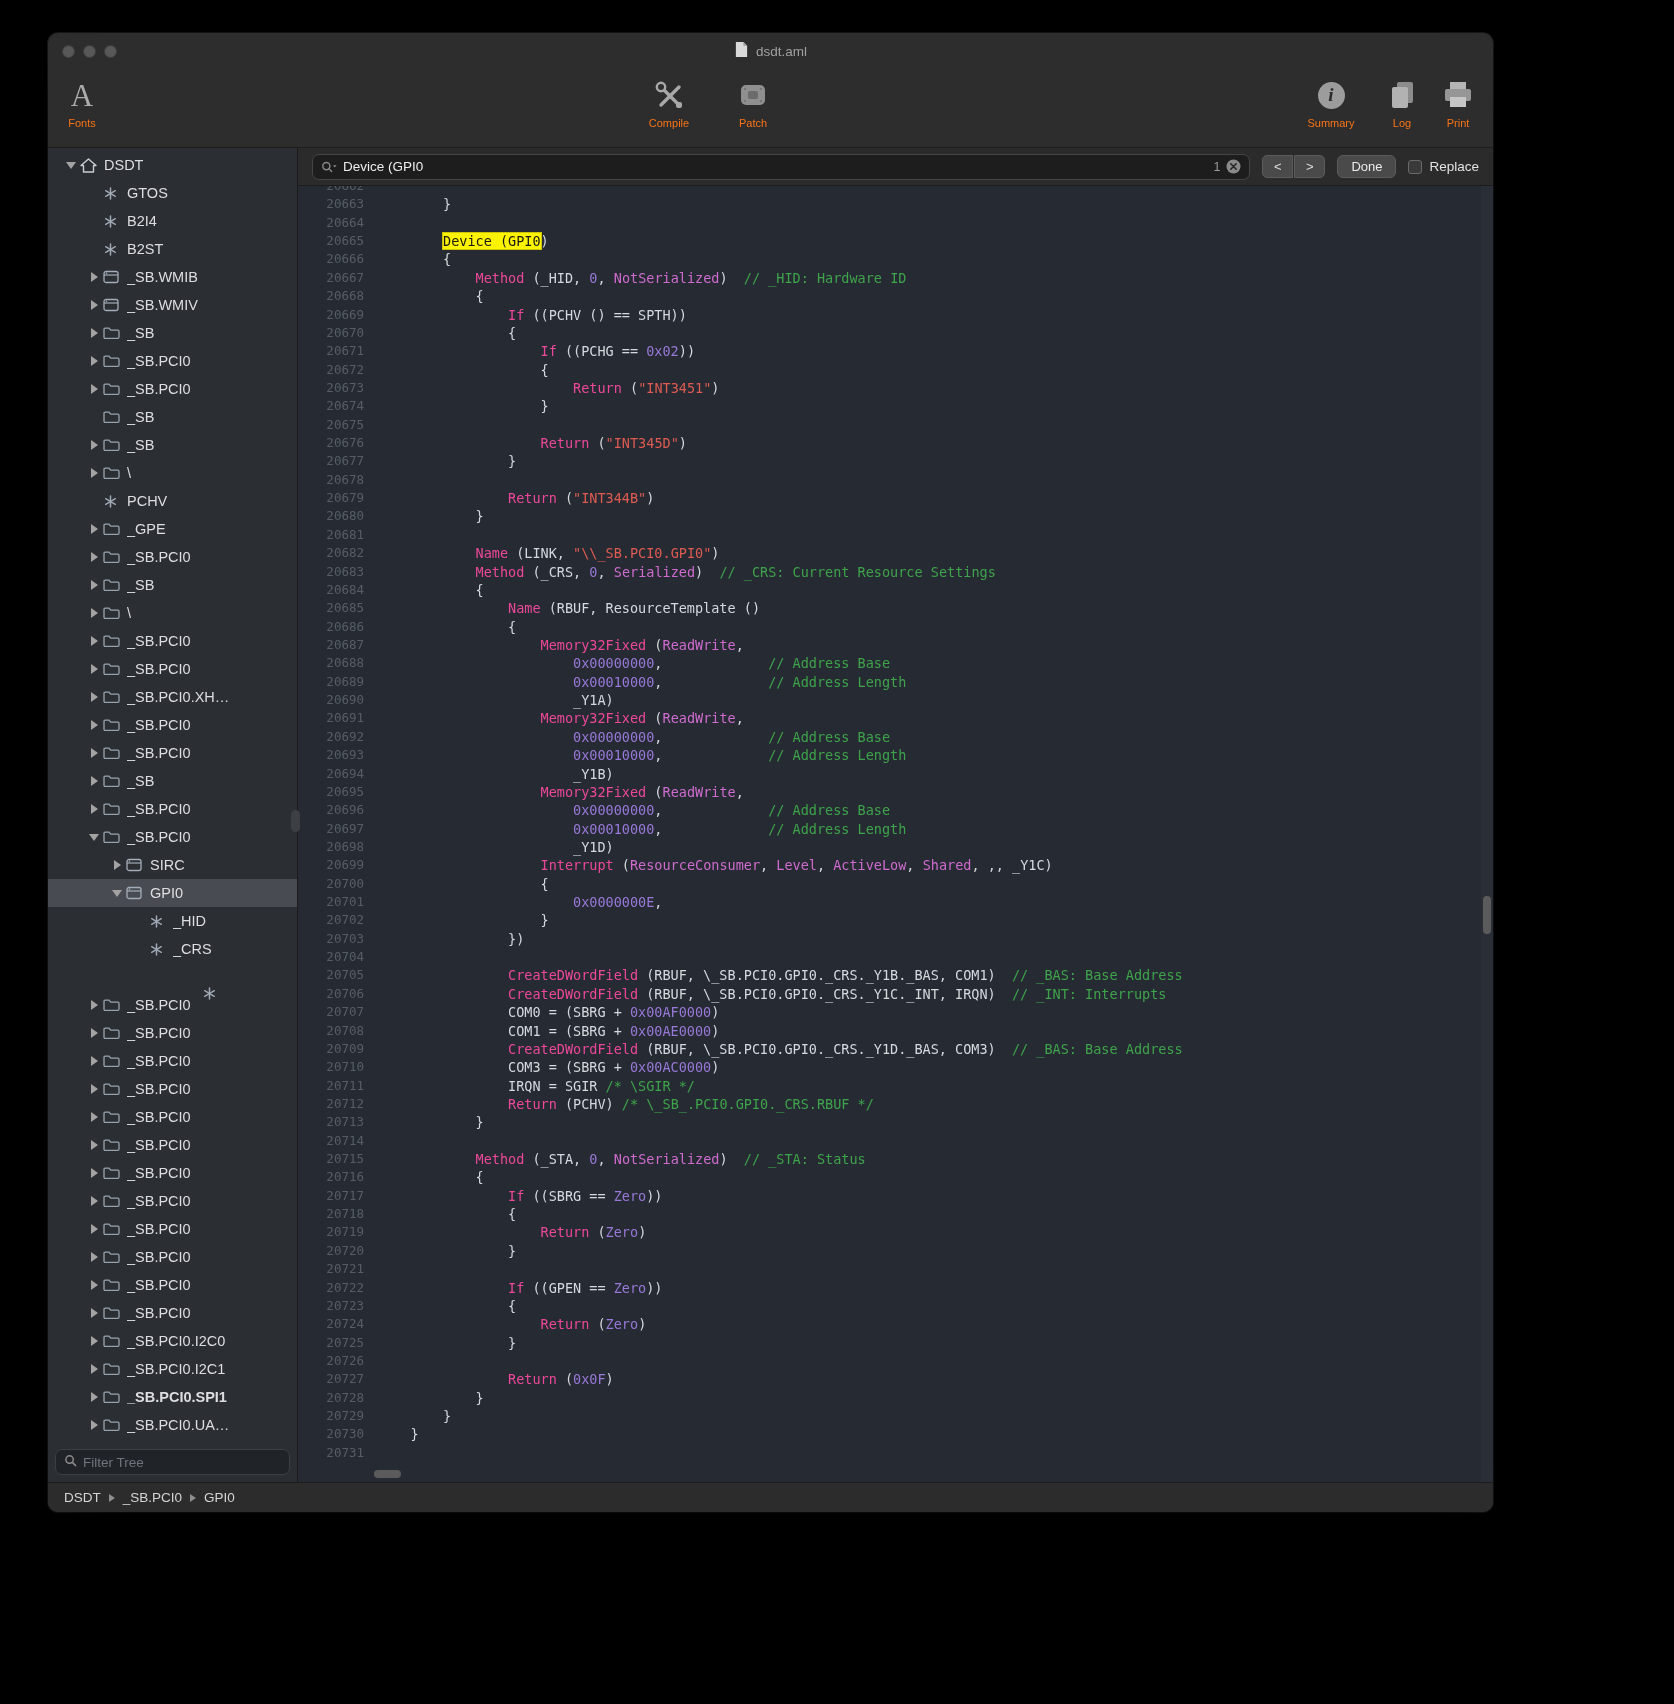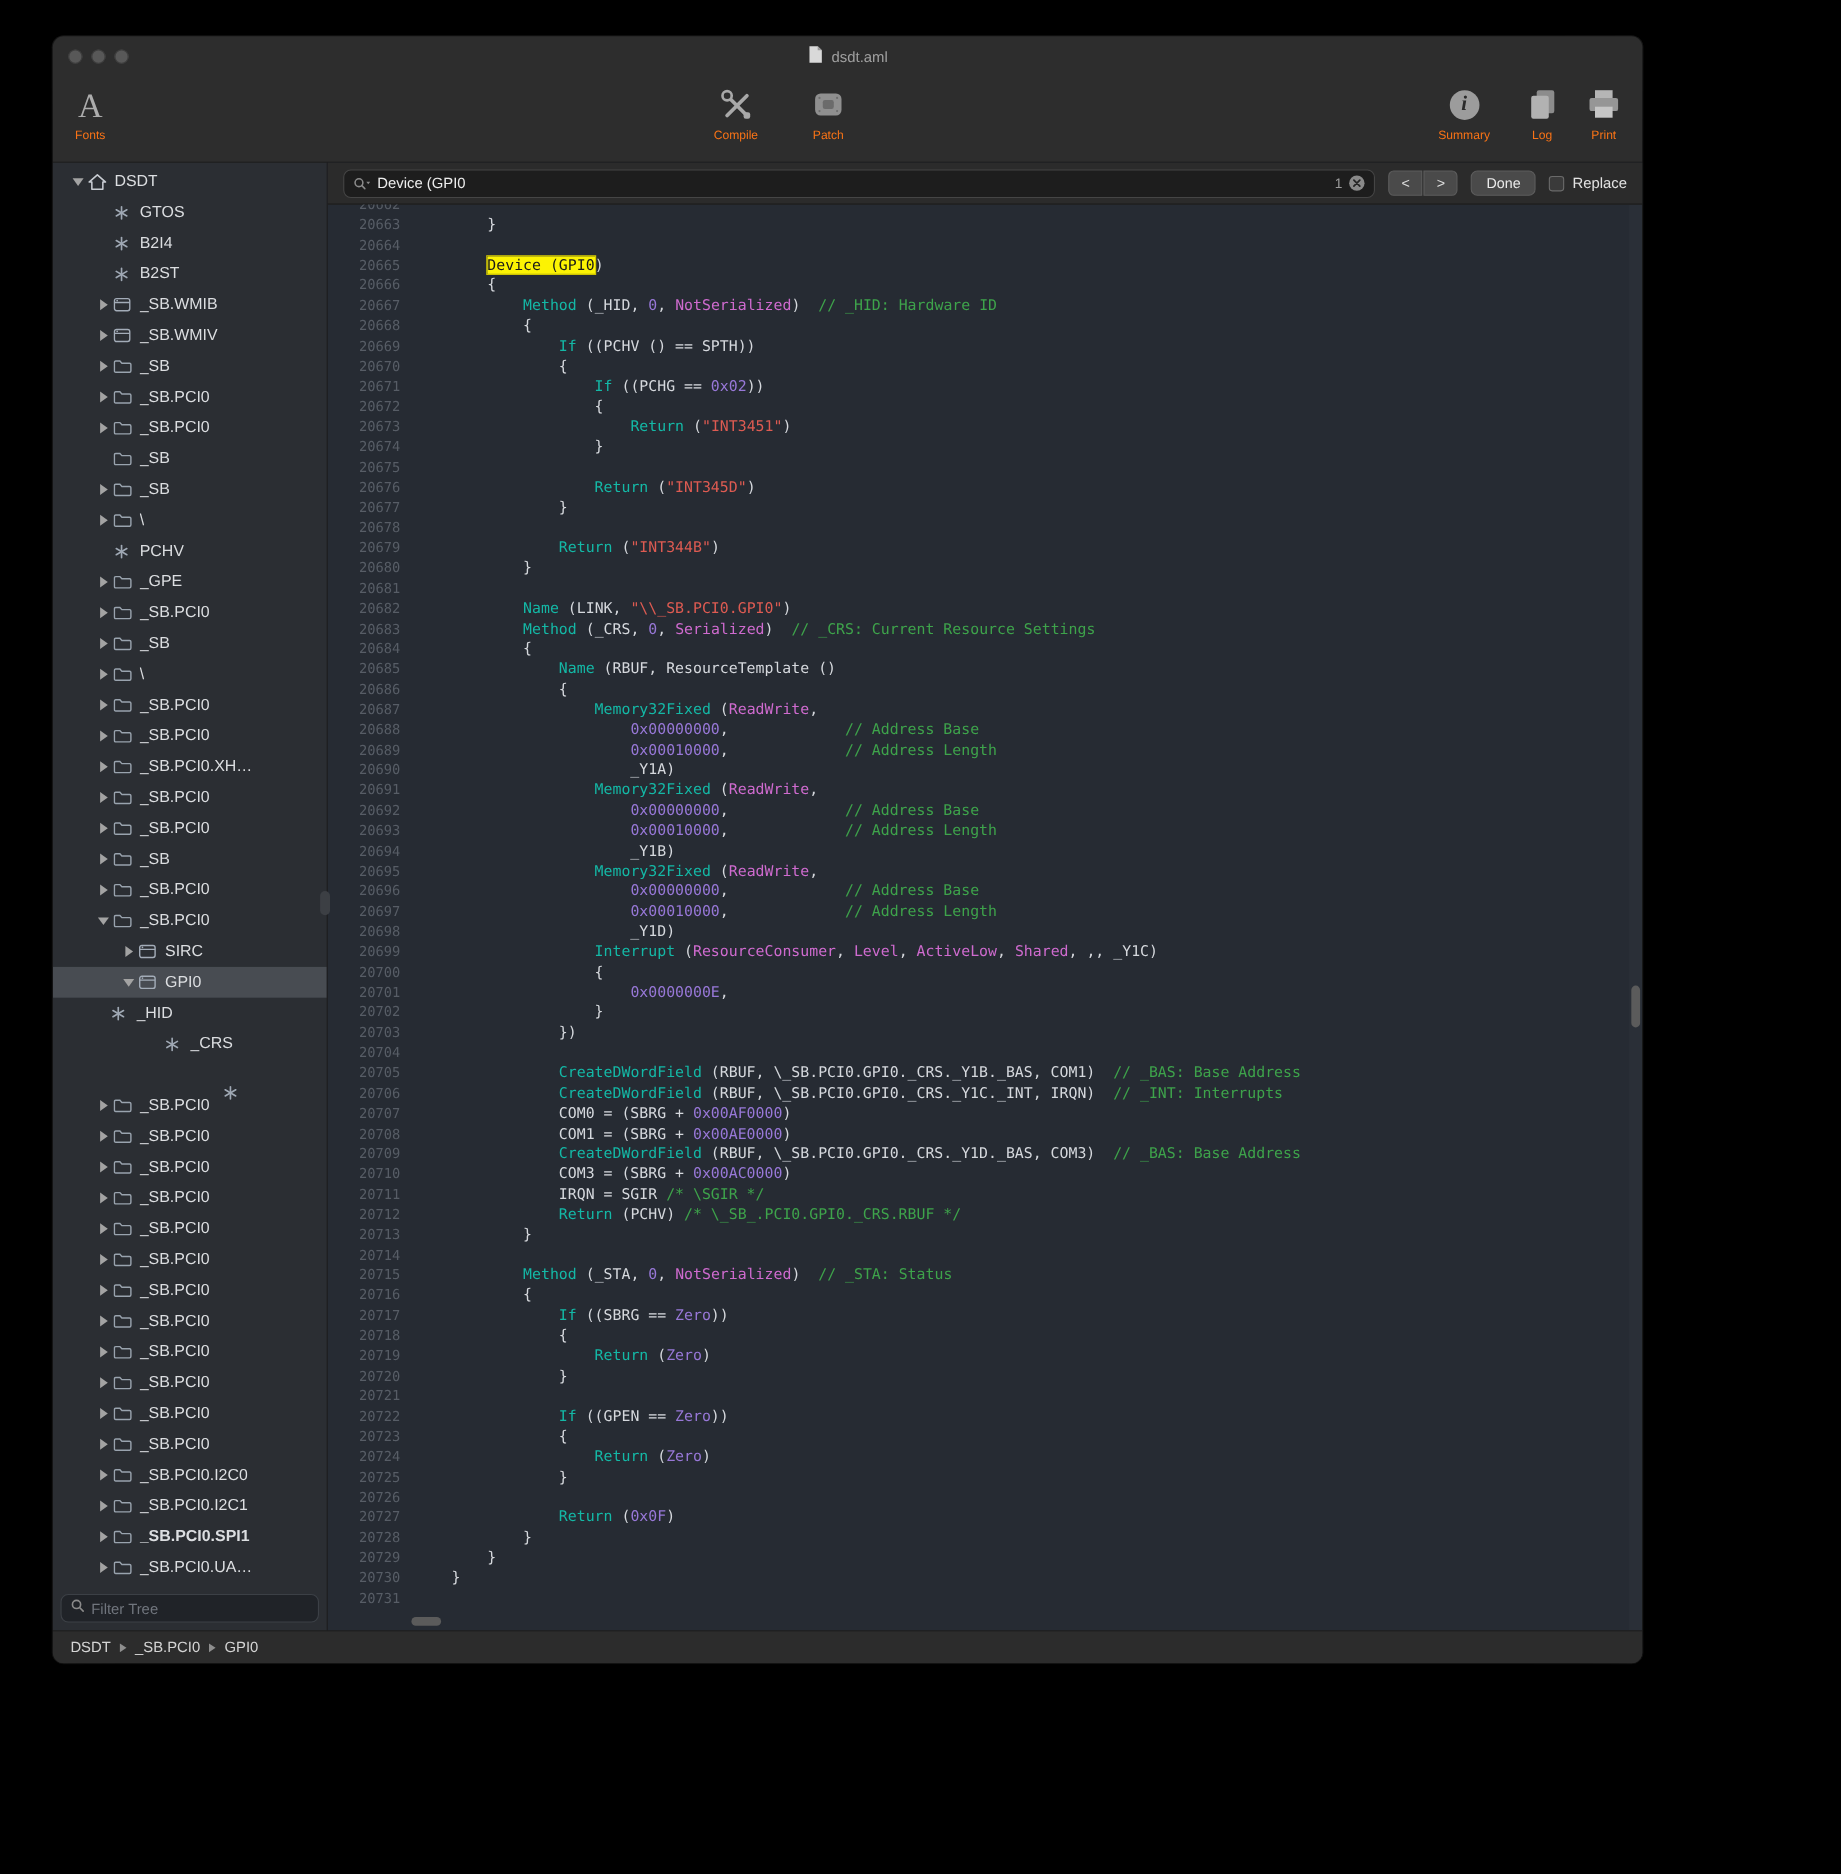--- a/index.html
+++ b/index.html
@@ -74,21 +74,21 @@
 
   
   .code-area { flex:1; position:relative; overflow:hidden;
                font-family:"DejaVu Sans Mono","Liberation Mono",monospace;
                font-size:13.5px; line-height:18.37px; }
   .code-lines { margin-top:-9px; }
   .code-line { display:flex; height:18.37px; white-space:pre; }
   .line-num { flex:0 0 80px; padding-right:14px; text-align:right; color:#575D66; font-size:12.5px; }
   .line-code { white-space:pre; }
   .tok-p { color:#D5D8DD; }
-  .tok-k { color:#14b8a6;text-align:right; }
+  .tok-k { color:#ec4899;text-align:right; }
   .tok-t { color:#CF6BCF; }
   .tok-s { color:#DE5B52; }
   .tok-n { color:#9878D8; }
   .tok-c { color:#3EA34B; }
   .tok-h { background:#FCF303; color:#1A1A1A; box-shadow:0 0 0 1px #CFC400; }
   .vtrack { position:absolute; right:0; top:0; width:12px; height:100%; background:rgba(255,255,255,.02); }
   .vthumb { position:absolute; right:2px; top:710px; width:8px; height:38px; border-radius:4px; background:#5B5B5B; }
   .hthumb { position:absolute; left:76px; bottom:4px; width:27px; height:8px; border-radius:4px; background:#5B5B5B; }
 
   
@@ -443,21 +443,21 @@
             <span class="disc open"></span>
             <span class="ticon">
               <svg width="16" height="14" viewBox="0 0 16 14">
                 <rect x="1" y="1.5" width="14" height="11" rx="2" fill="none" stroke="#A3ACB8" stroke-width="1.3"></rect>
                 <line x1="1" y1="5" x2="15" y2="5" stroke="#A3ACB8" stroke-width="1.2"></line>
                 <circle cx="3.5" cy="3.2" r="0.8" fill="#A3ACB8"></circle>
               </svg>
             </span>
             <span class="tlabel">GPI0</span>
           </div>
-          <div class="tree-row" style="padding-left: 34px;">
+          <div class="tree-row" style="padding-left: 83px;">
             <span class="disc"></span>
             <span class="ticon">
               <svg width="15" height="15" viewBox="0 0 15 15">
                 <g stroke="#9FA8B4" stroke-width="1.5" stroke-linecap="round">
                   <line x1="7.5" y1="2" x2="7.5" y2="13"></line>
                   <line x1="2.7" y1="4.7" x2="12.3" y2="10.3"></line>
                   <line x1="12.3" y1="4.7" x2="2.7" y2="10.3"></line>
                 </g>
               </svg>
             </span>

